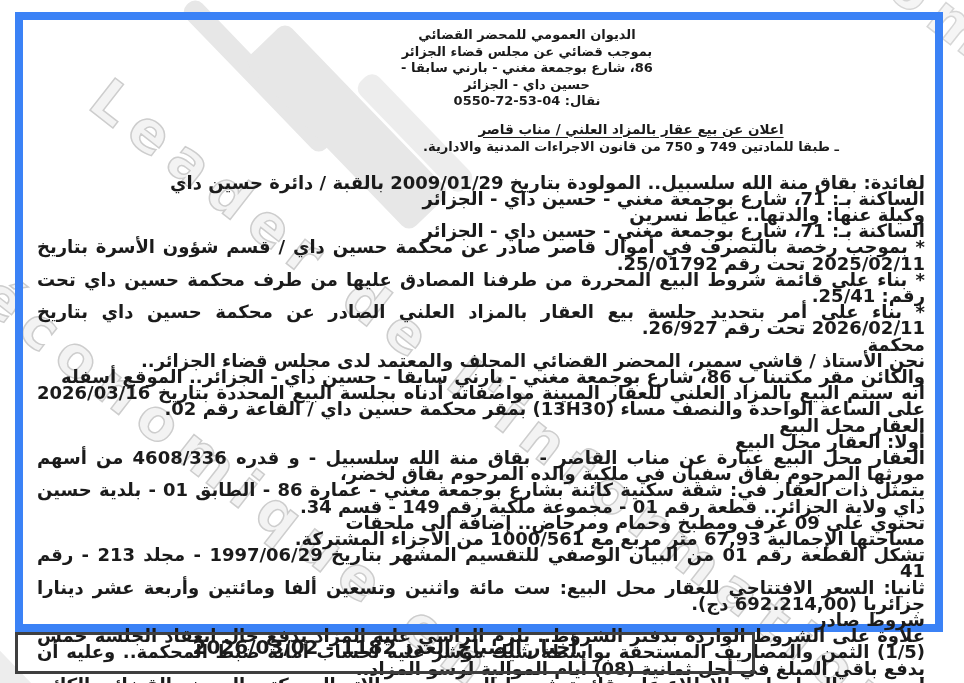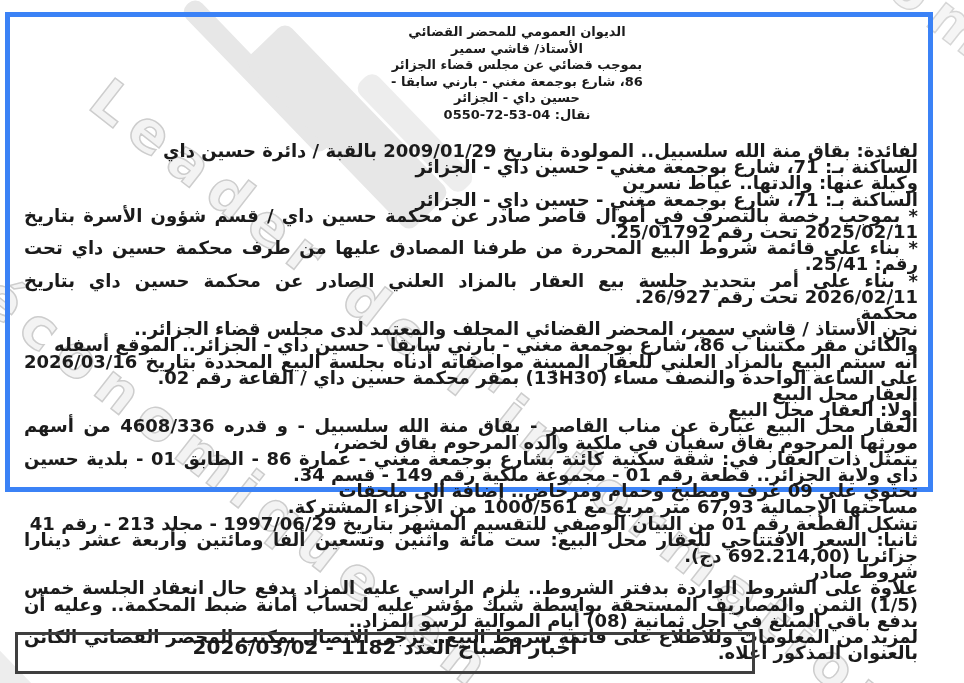--- a/index.html
+++ b/index.html
@@ -17,22 +17,22 @@
   .wm-a{left:118px;top:66px;transform:rotate(38deg);}
   .wm-b{left:8px;top:262px;transform:rotate(38deg);}
   .wm-c{left:760px;top:-170px;transform:rotate(38deg);opacity:.8;}
   .logo-bar{position:absolute;z-index:0;background:#e7e7e7;border-radius:10px;}
   .bar1{left:246px;top:-24px;width:22px;height:200px;transform:rotate(-44deg);}
   .bar2{left:318px;top:8px;width:58px;height:238px;transform:rotate(-44deg);}
   .bar3{left:402px;top:58px;width:26px;height:150px;transform:rotate(-44deg);background:#ededed;}
   .bar4{left:-26px;top:596px;width:30px;height:130px;transform:rotate(-44deg);background:#ededed;}
   
   .main-box{
-    position:absolute;z-index:1;left:5px;top:12px;width:928px;height:480px;
-    border:5px solid #3b82f6;box-sizing:border-box;background:transparent;
+    position:absolute;z-index:1;left:15px;top:12px;width:928px;height:620px;
+    border:8px solid #3b82f6;box-sizing:border-box;background:transparent;
   }
   .content{position:absolute;inset:0;padding:7px 10px 0 14px;direction:rtl;}
   .header{width:fit-content;margin:0 auto;position:relative;left:46px;text-align:center;}
   .h-line{font-size:13px;line-height:16.5px;font-weight:bold;}
   .title-block{width:fit-content;margin:11px auto 0;position:relative;left:150px;text-align:center;}
   .title{
     font-size:13.5px;line-height:17px;font-weight:bold;
     text-decoration:underline;text-underline-offset:3px;
   }
   .subtitle{font-size:13px;line-height:17px;font-weight:bold;}
@@ -65,31 +65,34 @@
   <div class="logo-bar bar3"></div>
   <div class="logo-bar bar4"></div>
 
   <div class="main-box">
     <div class="content">
 
       <div class="header">
 
           <div class="h-line">الديوان العمومي للمحضر القضائي</div>
 
-          <div class="h-line">الأستاذ/ قاشي سمير</div>
 
           <div class="h-line">بموجب قضائي عن مجلس قضاء الجزائر</div>
 
           <div class="h-line">86، شارع بوجمعة مغني - بارني سابقا -</div>
 
           <div class="h-line">حسين داي - الجزائر</div>
 
           <div class="h-line">نقال: 04-53-72-0550</div>
         </div>
 
+      <div class="title-block">
+        <div class="title">اعلان عن بيع عقار بالمزاد العلني / مناب قاصر</div>
+        <div class="subtitle">ـ طبقا للمادتين 749 و 750 من قانون الاجراءات المدنية والادارية.</div>
+      </div>
 
       <div class="body">
 
           <p class="para">لفائدة: بقاق منة الله سلسبيل.. المولودة بتاريخ 2009/01/29 بالقبة / دائرة حسين داي</p>
 
           <p class="para">الساكنة بـ: 71، شارع بوجمعة مغني - حسين داي - الجزائر</p>
 
           <p class="para">وكيلة عنها: والدتها.. عياط نسرين</p>
 
           <p class="para">الساكنة بـ: 71، شارع بوجمعة مغني - حسين داي - الجزائر</p>

